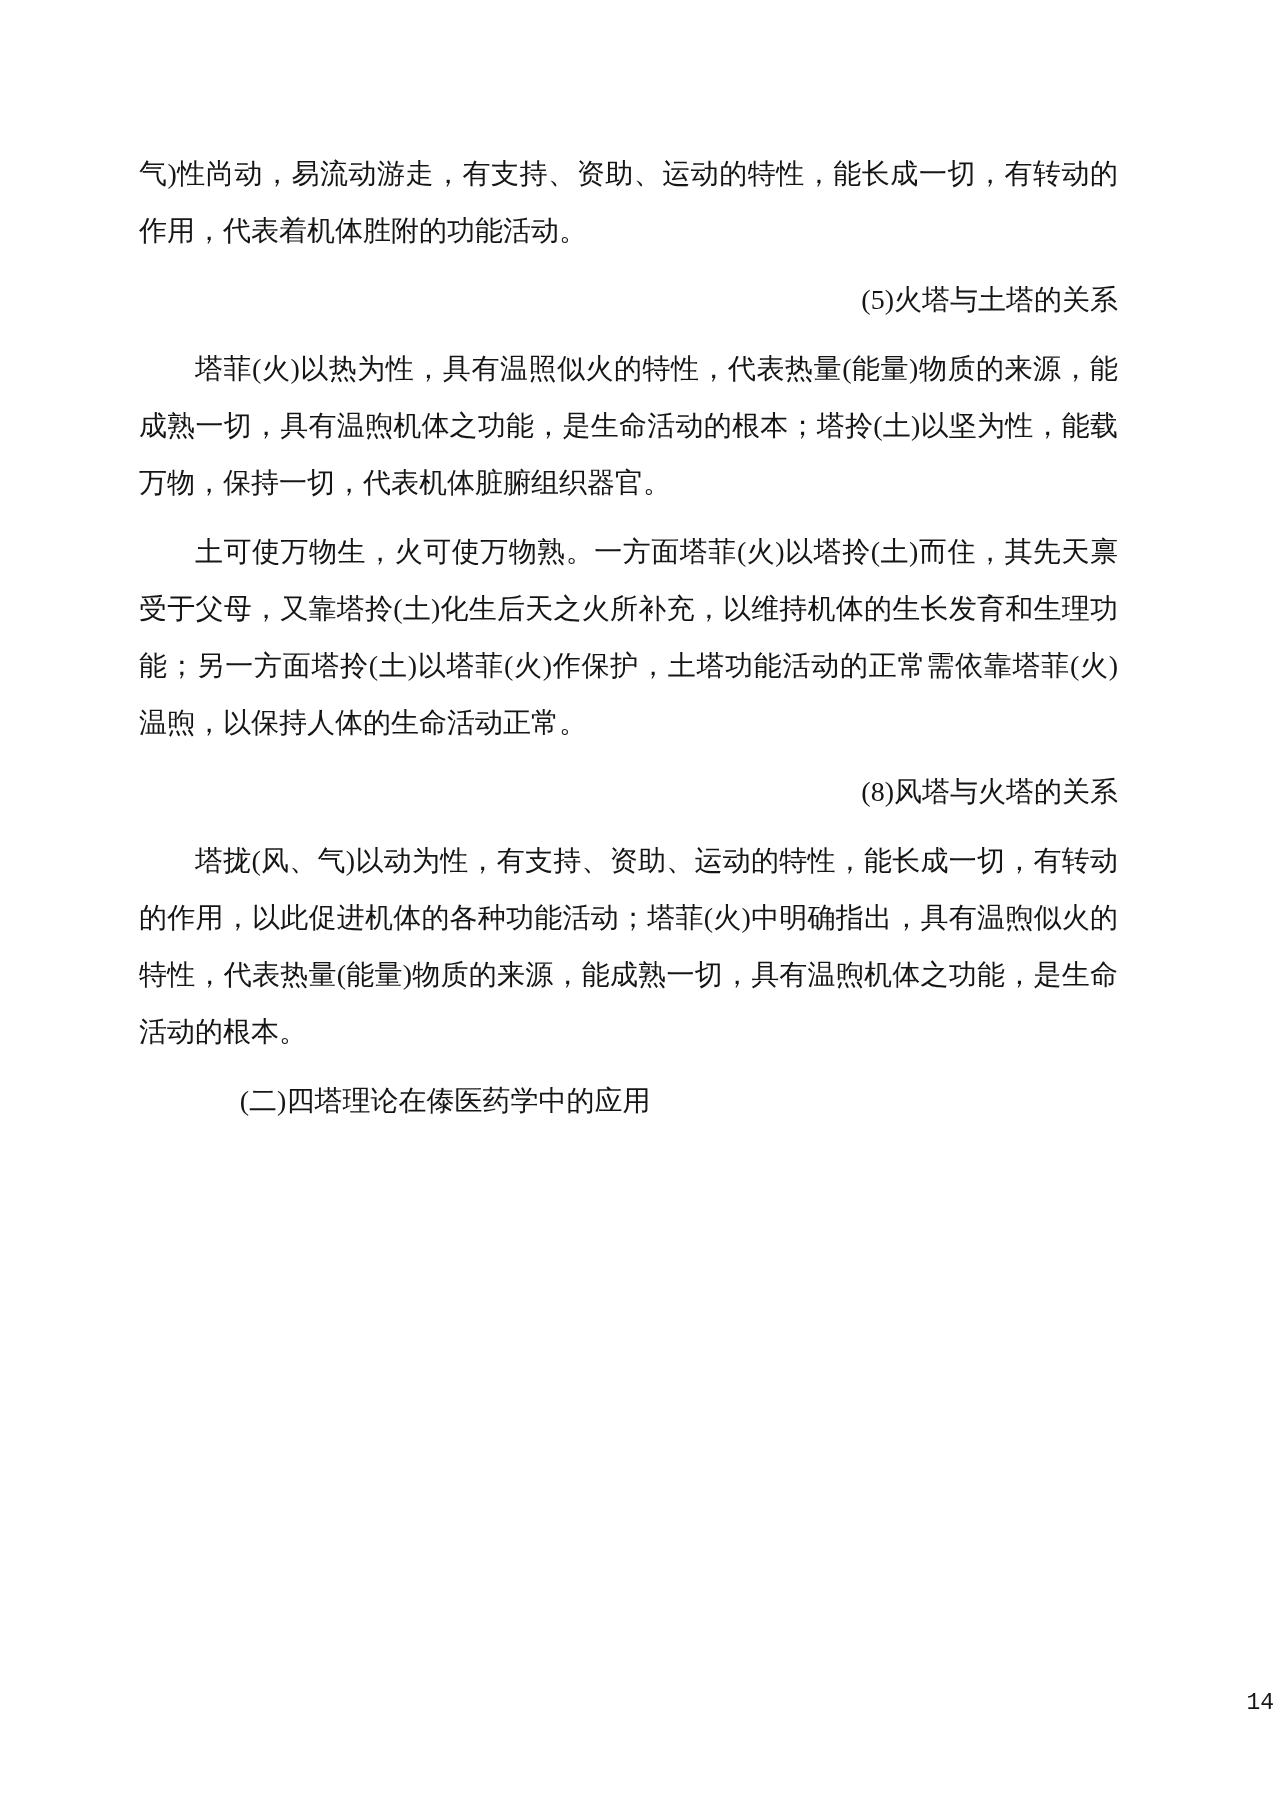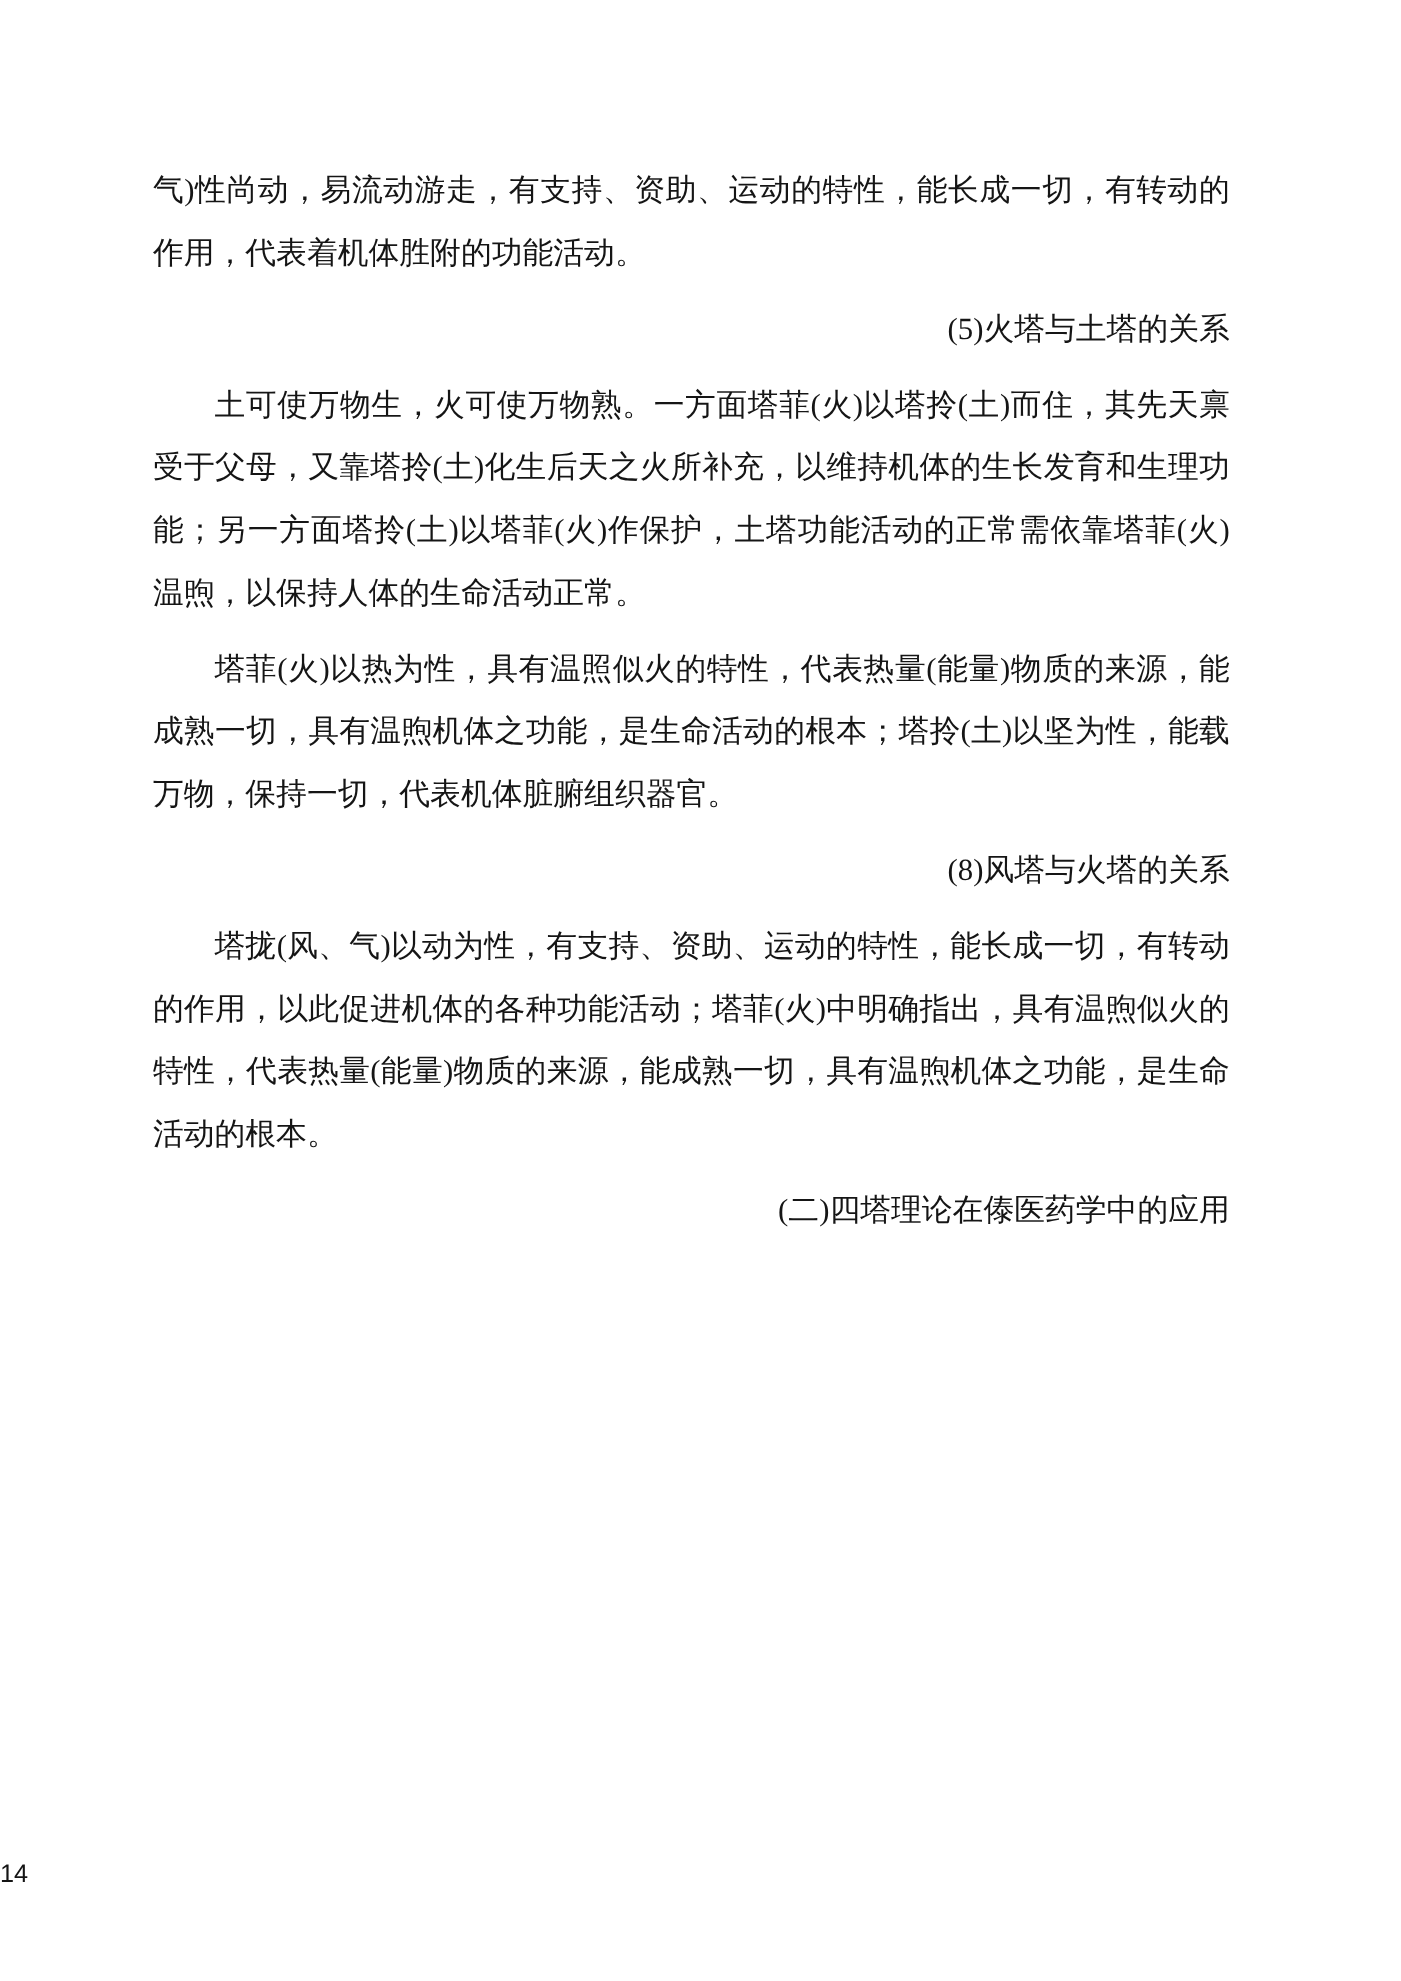--- a/index.html
+++ b/index.html
@@ -17,39 +17,39 @@
   .doc p {
     margin: 12px;
     font-size: 28px;
     line-height: 57px;
     text-align: justify;
     word-break: break-all;
   }
   .doc p.cont { text-indent: 0; }
   .doc p.ind  { text-indent: 2em; }
   .doc p.hd   { text-indent: 3.4em; text-align: right; }
-  .doc p.hd2  { text-indent: 3.6em; text-align: right; }
+  .doc p.hd2  { text-indent: 3.6em; text-align: left; }
   .footer {
     position: absolute;
     top: 1690px;
     left: 0;
     width: 100%;
-    text-align: left;
+    text-align: right;
     font-size: 23px;
     color: #151515;
-    font-family: Liberation Sans, sans-serif;
+    font-family: Liberation Mono, monospace;
   }
 </style>
 </head>
 <body>
 
 <div class="page">
   <div class="doc">
     <p class="cont">气)性尚动，易流动游走，有支持、资助、运动的特性，能长成一切，有转动的作用，代表着机体胜附的功能活动。</p>
     <p class="hd">(5)火塔与土塔的关系</p>
+    <p class="ind">塔菲(火)以热为性，具有温照似火的特性，代表热量(能量)物质的来源，能成熟一切，具有温煦机体之功能，是生命活动的根本；塔拎(土)以坚为性，能载万物，保持一切，代表机体脏腑组织器官。</p>
     <p class="ind">土可使万物生，火可使万物熟。一方面塔菲(火)以塔拎(土)而住，其先天禀受于父母，又靠塔拎(土)化生后天之火所补充，以维持机体的生长发育和生理功能；另一方面塔拎(土)以塔菲(火)作保护，土塔功能活动的正常需依靠塔菲(火)温煦，以保持人体的生命活动正常。</p>
-    <p class="ind">塔菲(火)以热为性，具有温照似火的特性，代表热量(能量)物质的来源，能成熟一切，具有温煦机体之功能，是生命活动的根本；塔拎(土)以坚为性，能载万物，保持一切，代表机体脏腑组织器官。</p>
     <p class="hd">(8)风塔与火塔的关系</p>
     <p class="ind">塔拢(风、气)以动为性，有支持、资助、运动的特性，能长成一切，有转动的作用，以此促进机体的各种功能活动；塔菲(火)中明确指出，具有温煦似火的特性，代表热量(能量)物质的来源，能成熟一切，具有温煦机体之功能，是生命活动的根本。</p>
     <p class="hd2">(二)四塔理论在傣医药学中的应用</p>
   </div>
   <div class="footer">14</div>
 </div>
 
 </body></html>

